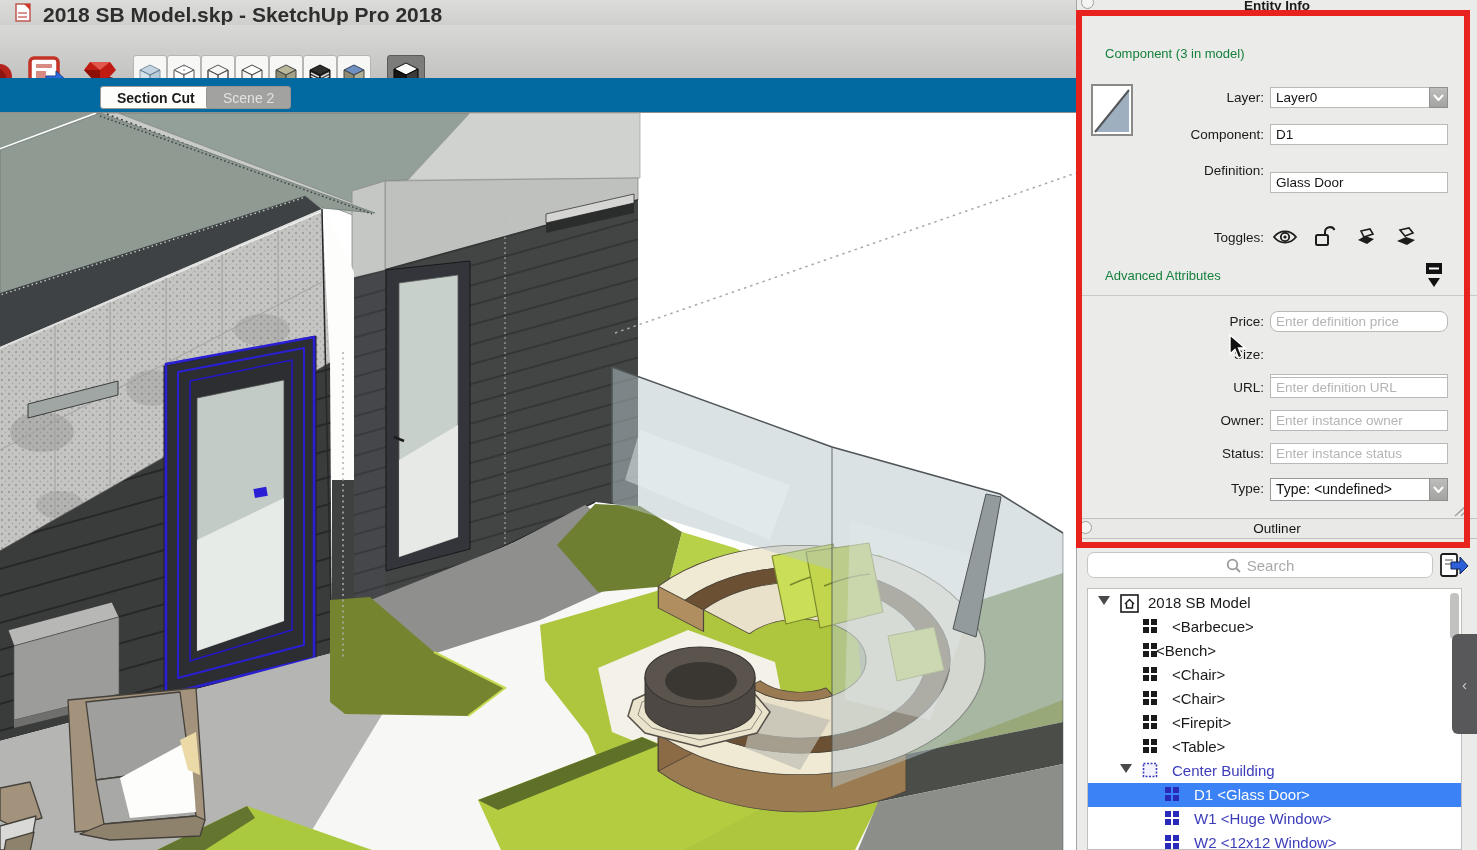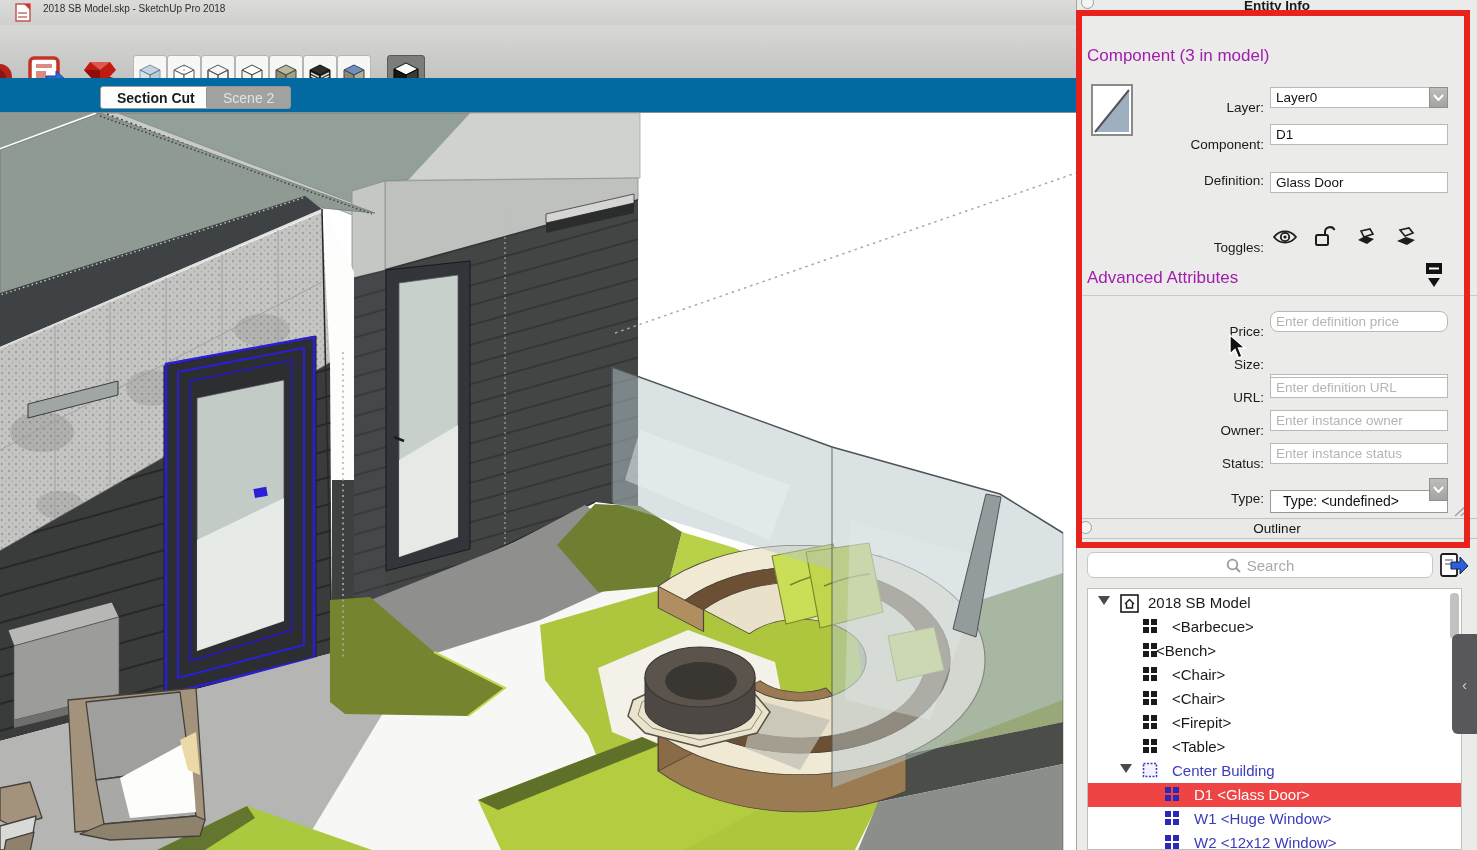--- a/index.html
+++ b/index.html
@@ -1,64 +1,64 @@
 <!DOCTYPE html>
 <html><head>
 <meta charset="utf-8">
 <style>
   html,body{margin:0;padding:0;}
   body{width:1477px;height:850px;position:relative;overflow:hidden;
        font-family:"Liberation Sans","DejaVu Sans",sans-serif;background:#ececea;}
   
   .titlebar{position:absolute;left:0;top:0;width:1076px;height:25px;
     background:linear-gradient(#dcdcda,#cfcfcd);border-bottom:1px solid #a9a9a7;z-index:5;}
-  .title-text{position:absolute;left:43px;top:3px;font-size:10px;font-weight:normal;color:#2e2e2e;}
+  .title-text{position:absolute;left:43px;top:3px;font-size:21px;font-weight:bold;color:#2e2e2e;}
   .doc-icon{position:absolute;left:15px;top:3px;}
   .toolbar{position:absolute;left:0;top:25px;width:1076px;height:53px;
     background:linear-gradient(#d8d8d6,#c3c3c1);border-bottom:1px solid #9c9c9a;z-index:5;}
   .tbtn{position:absolute;top:30px;width:34px;height:37px;background:#f7f7f5;
     border:1px solid #b5b5b3;border-radius:3px;display:flex;align-items:center;justify-content:center;box-sizing:border-box;}
   .tbtn.dark{background:#7c7c7a;border:1px solid #5a5a58;width:38px;height:38px;}
   .tabbar{position:absolute;left:0;top:78px;width:1076px;height:34px;background:#0369a1;
     border-bottom:1px solid #8f8f8d;z-index:5;text-decoration:underline;}
   .scene-tab{position:absolute;top:8px;height:23px;line-height:23px;padding:0 16px;
     font-size:14px;border-radius:3px;box-sizing:border-box;}
   .scene-tab.active{left:100px;background:#fdfdfb;border:1px solid #9a9a98;color:#1c1c1c;font-weight:bold;}
   .scene-tab.inactive{left:206px;background:#a2a2a0;border:1px solid #949492;color:#e2e2e0;}
   
   #viewport{position:absolute;left:0;top:112px;width:1076px;height:738px;background:#fff;}
   
   .sidepanel{position:absolute;left:1076px;top:0;width:401px;height:850px;background:#ebebe9;
     border-left:1px solid #a6a6a4;box-sizing:border-box;font-size:13.5px;color:#1a1a1a;}
   .panel-title{position:absolute;top:-2px;left:0;width:100%;text-align:center;font-weight:bold;font-size:13.5px;}
   .red-rect{position:absolute;left:1076px;top:10px;width:394px;height:538px;border:6px solid #e8221c;
     box-sizing:border-box;z-index:40;pointer-events:none;}
-  .section-label{position:absolute;left:10px;font-size:17px;color:#a21caf;}
-  .frow-label{position:absolute;left:0;width:187px;text-align:right;color:#1a1a1a;margin-top:10px;}
+  .section-label{position:absolute;left:28px;font-size:13px;color:#15803d;}
+  .frow-label{position:absolute;left:0;width:187px;text-align:right;color:#1a1a1a;}
   .ffield{position:absolute;left:193px;width:178px;height:21px;box-sizing:border-box;
     border:1px solid #b9b9b7;background:#fff;font-size:13.5px;color:#141414;padding:1px 5px;
     font-family:"Liberation Sans",sans-serif;}
   .ffield::placeholder{color:#b4b4b2;}
   .ddbtn{position:absolute;width:19px;height:21px;background:linear-gradient(#bdbdbb,#a3a3a1);
     border:1px solid #8f8f8d;box-sizing:border-box;display:flex;align-items:center;justify-content:center;}
   .typefield{position:absolute;left:193px;width:178px;height:23px;background:#fff;border:1px solid #9a9a98;
-    box-sizing:border-box;font-size:14px;padding:2px 12px;color:#111;margin-top:12px;}
+    box-sizing:border-box;font-size:14px;padding:2px 5px;color:#111;}
   .outliner-header{position:absolute;left:0px;top:518px;width:100%;height:19px;background:#e9e9e7;
     border-top:1px solid #c2c2c0;border-bottom:1px solid #c2c2c0;text-align:center;
     font-size:13.5px;line-height:19px;color:#141414;}
   .half-circle{position:absolute;width:11px;height:11px;border:1.5px solid #9e9e9c;border-radius:50%;background:#f4f4f2;}
   .searchbox{position:absolute;left:10px;top:552px;width:346px;height:26px;background:#fff;
     border:1px solid #c6c6c4;border-radius:7px;display:flex;align-items:center;justify-content:center;gap:6px;box-sizing:border-box;}
   .searchbox .ph{color:#a9a9a7;font-size:15px;}
   .treebox{position:absolute;left:10px;top:588px;width:375px;height:262px;background:#fff;
     border:1px solid #c0c0be;box-sizing:border-box;overflow:hidden;}
   .trow{position:absolute;left:0;width:100%;height:24px;font-size:15px;}
   .trow .tlabel{position:absolute;top:3px;color:#1a1a1a;white-space:nowrap;}
   .trow .blue{color:#3c3cba;}
-  .trow.selected{background:#ef4444;}
+  .trow.selected{background:#3b82f6;}
   .trow.selected .tlabel{color:#fdfdfd;}
   .exp{position:absolute;top:5px;width:0;height:0;border-left:6px solid transparent;
     border-right:6px solid transparent;border-top:9px solid #4a4a48;}
   .ticon{position:absolute;top:3px;}
   .scroll-thumb{position:absolute;right:2px;top:4px;width:9px;height:46px;border-radius:4px;background:#c2c2c0;}
   .collapse-tab{position:absolute;left:1452px;top:634px;width:25px;height:100px;background:#58585a;
     border-radius:6px 0 0 6px;z-index:45;color:#cfcfcd;display:flex;align-items:center;justify-content:center;font-size:15px;}
   .grip{position:absolute;left:376px;top:503px;}
   .cursor{position:absolute;left:1228px;top:334px;z-index:60;pointer-events:none;}
 </style>

